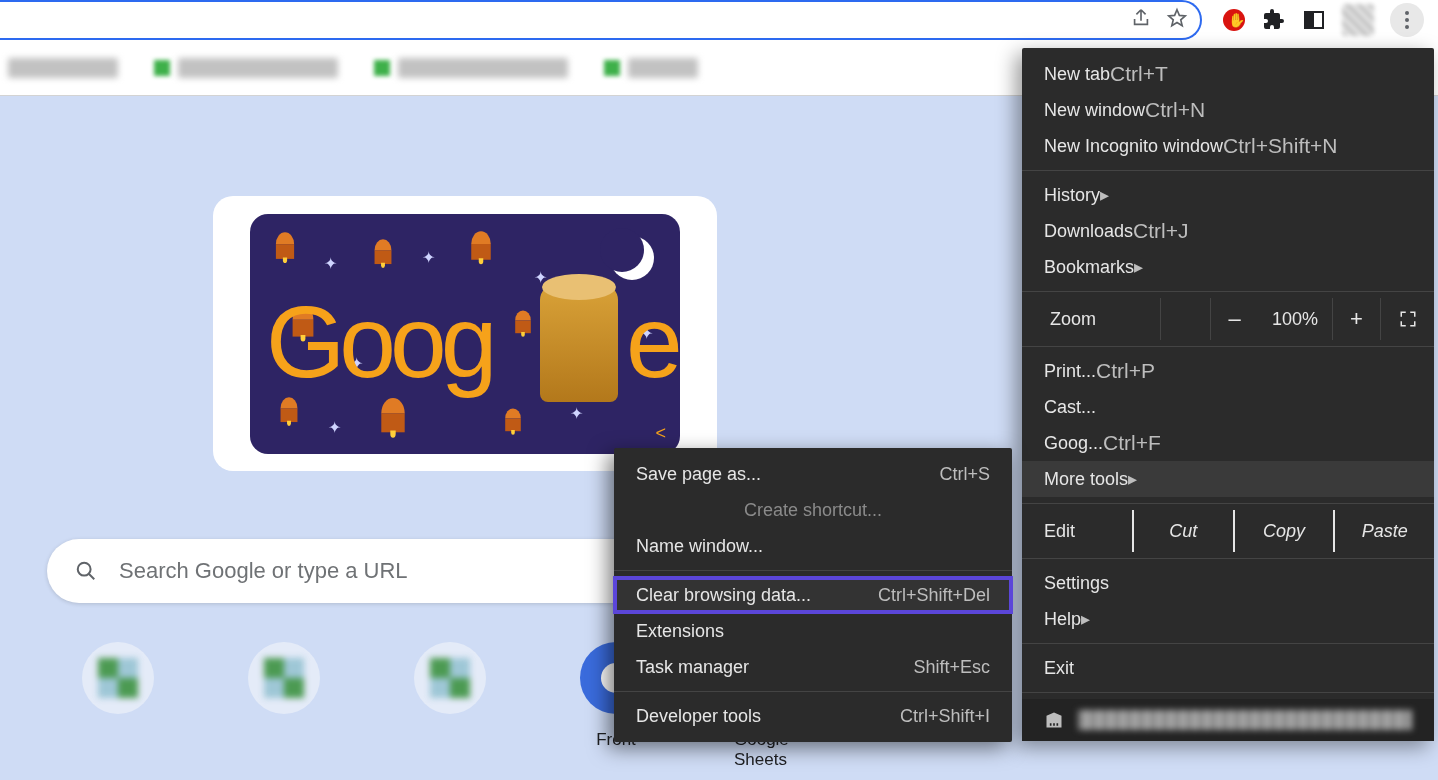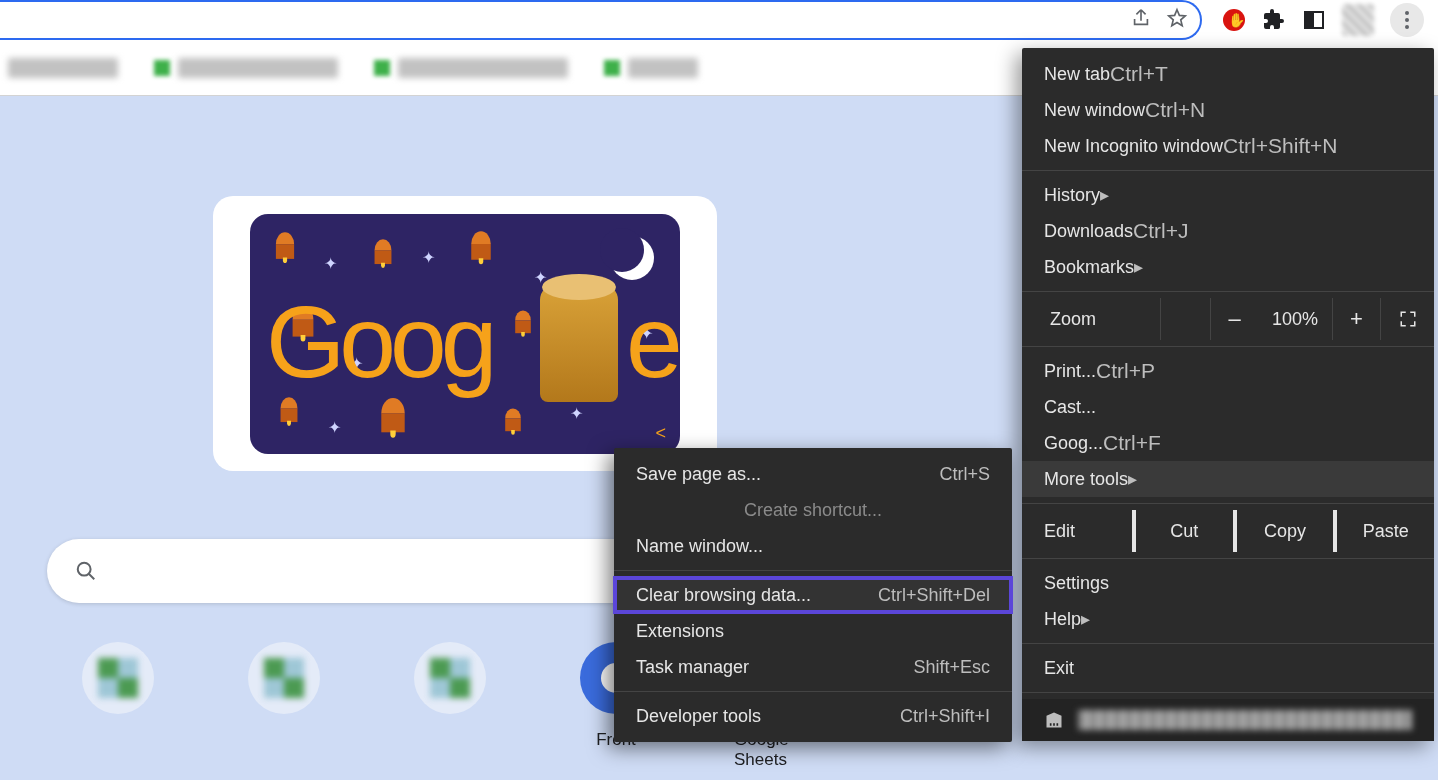--- a/index.html
+++ b/index.html
@@ -92,21 +92,21 @@
   .msep{height:1px;background:#444;margin:6px 0;}
   .mrow.hover{background:#3a3a3a;}
   .zoom-row{display:flex;align-items:center;height:42px;padding-left:28px;}
   .zoom-row .zlabel{flex:0 0 110px;}
   .zoom-row .zctrl{flex:1;display:flex;align-items:center;justify-content:flex-end;border-left:1px solid #444;height:100%;}
   .zoom-row .zbtn{width:48px;text-align:center;color:#e6e6e6;font-size:22px;border-left:1px solid #444;height:100%;display:flex;align-items:center;justify-content:center;}
   .zoom-row .zval{width:74px;text-align:center;}
   .zoom-row .zfs{width:54px;border-left:1px solid #444;height:100%;display:flex;align-items:center;justify-content:center;}
   .edit-row{display:flex;height:42px;align-items:center;}
   .edit-row .elabel{flex:0 0 110px;padding-left:22px;}
-  .edit-row .ecell{flex:1;text-align:left;border-left:4px solid #e5e5e5;height:100%;display:flex;align-items:center;justify-content:center;}
+  .edit-row .ecell{flex:1;text-align:left;border-left:2px solid #e5e5e5;height:100%;display:flex;align-items:center;justify-content:center;font-style:italic;}
   .managed{display:flex;align-items:center;gap:14px;height:42px;padding:0 22px;background:#232323;}
   .managed .pix{flex:1;height:20px;background:repeating-linear-gradient(90deg,#888,#888 6px,#aaa 6px,#aaa 12px);filter:blur(3px);}
 
   
   .menu-sub{
     position:absolute; top:448px; left:614px; width:398px; background:#2b2b2b;
     color:#e6e6e6; font-size:18px; box-shadow:-6px 6px 20px rgba(0,0,0,.5);
     border-radius:2px; padding:8px 0;
   }
   .srow{display:flex;align-items:center;justify-content:space-between;height:36px;padding:0 22px;}
@@ -232,20 +232,21 @@
       <div class="gtxt2">e</div>
       <div class="share">&lt;</div>
     </div>
   </div>
 
   <div class="search-pill">
     <svg viewBox="0 0 24 24">
         <circle cx="10" cy="10" r="7"></circle>
         <line x1="21" y1="21" x2="15" y2="15"></line>
       </svg>
+    <span>Search Google or type a URL</span>
   </div>
 
   <div class="shortcuts">
     <div class="sc">
         <div class="chip">
           <div class="pix"></div>
         </div>
         <div class="label"></div>
       </div>
     <div class="sc">

